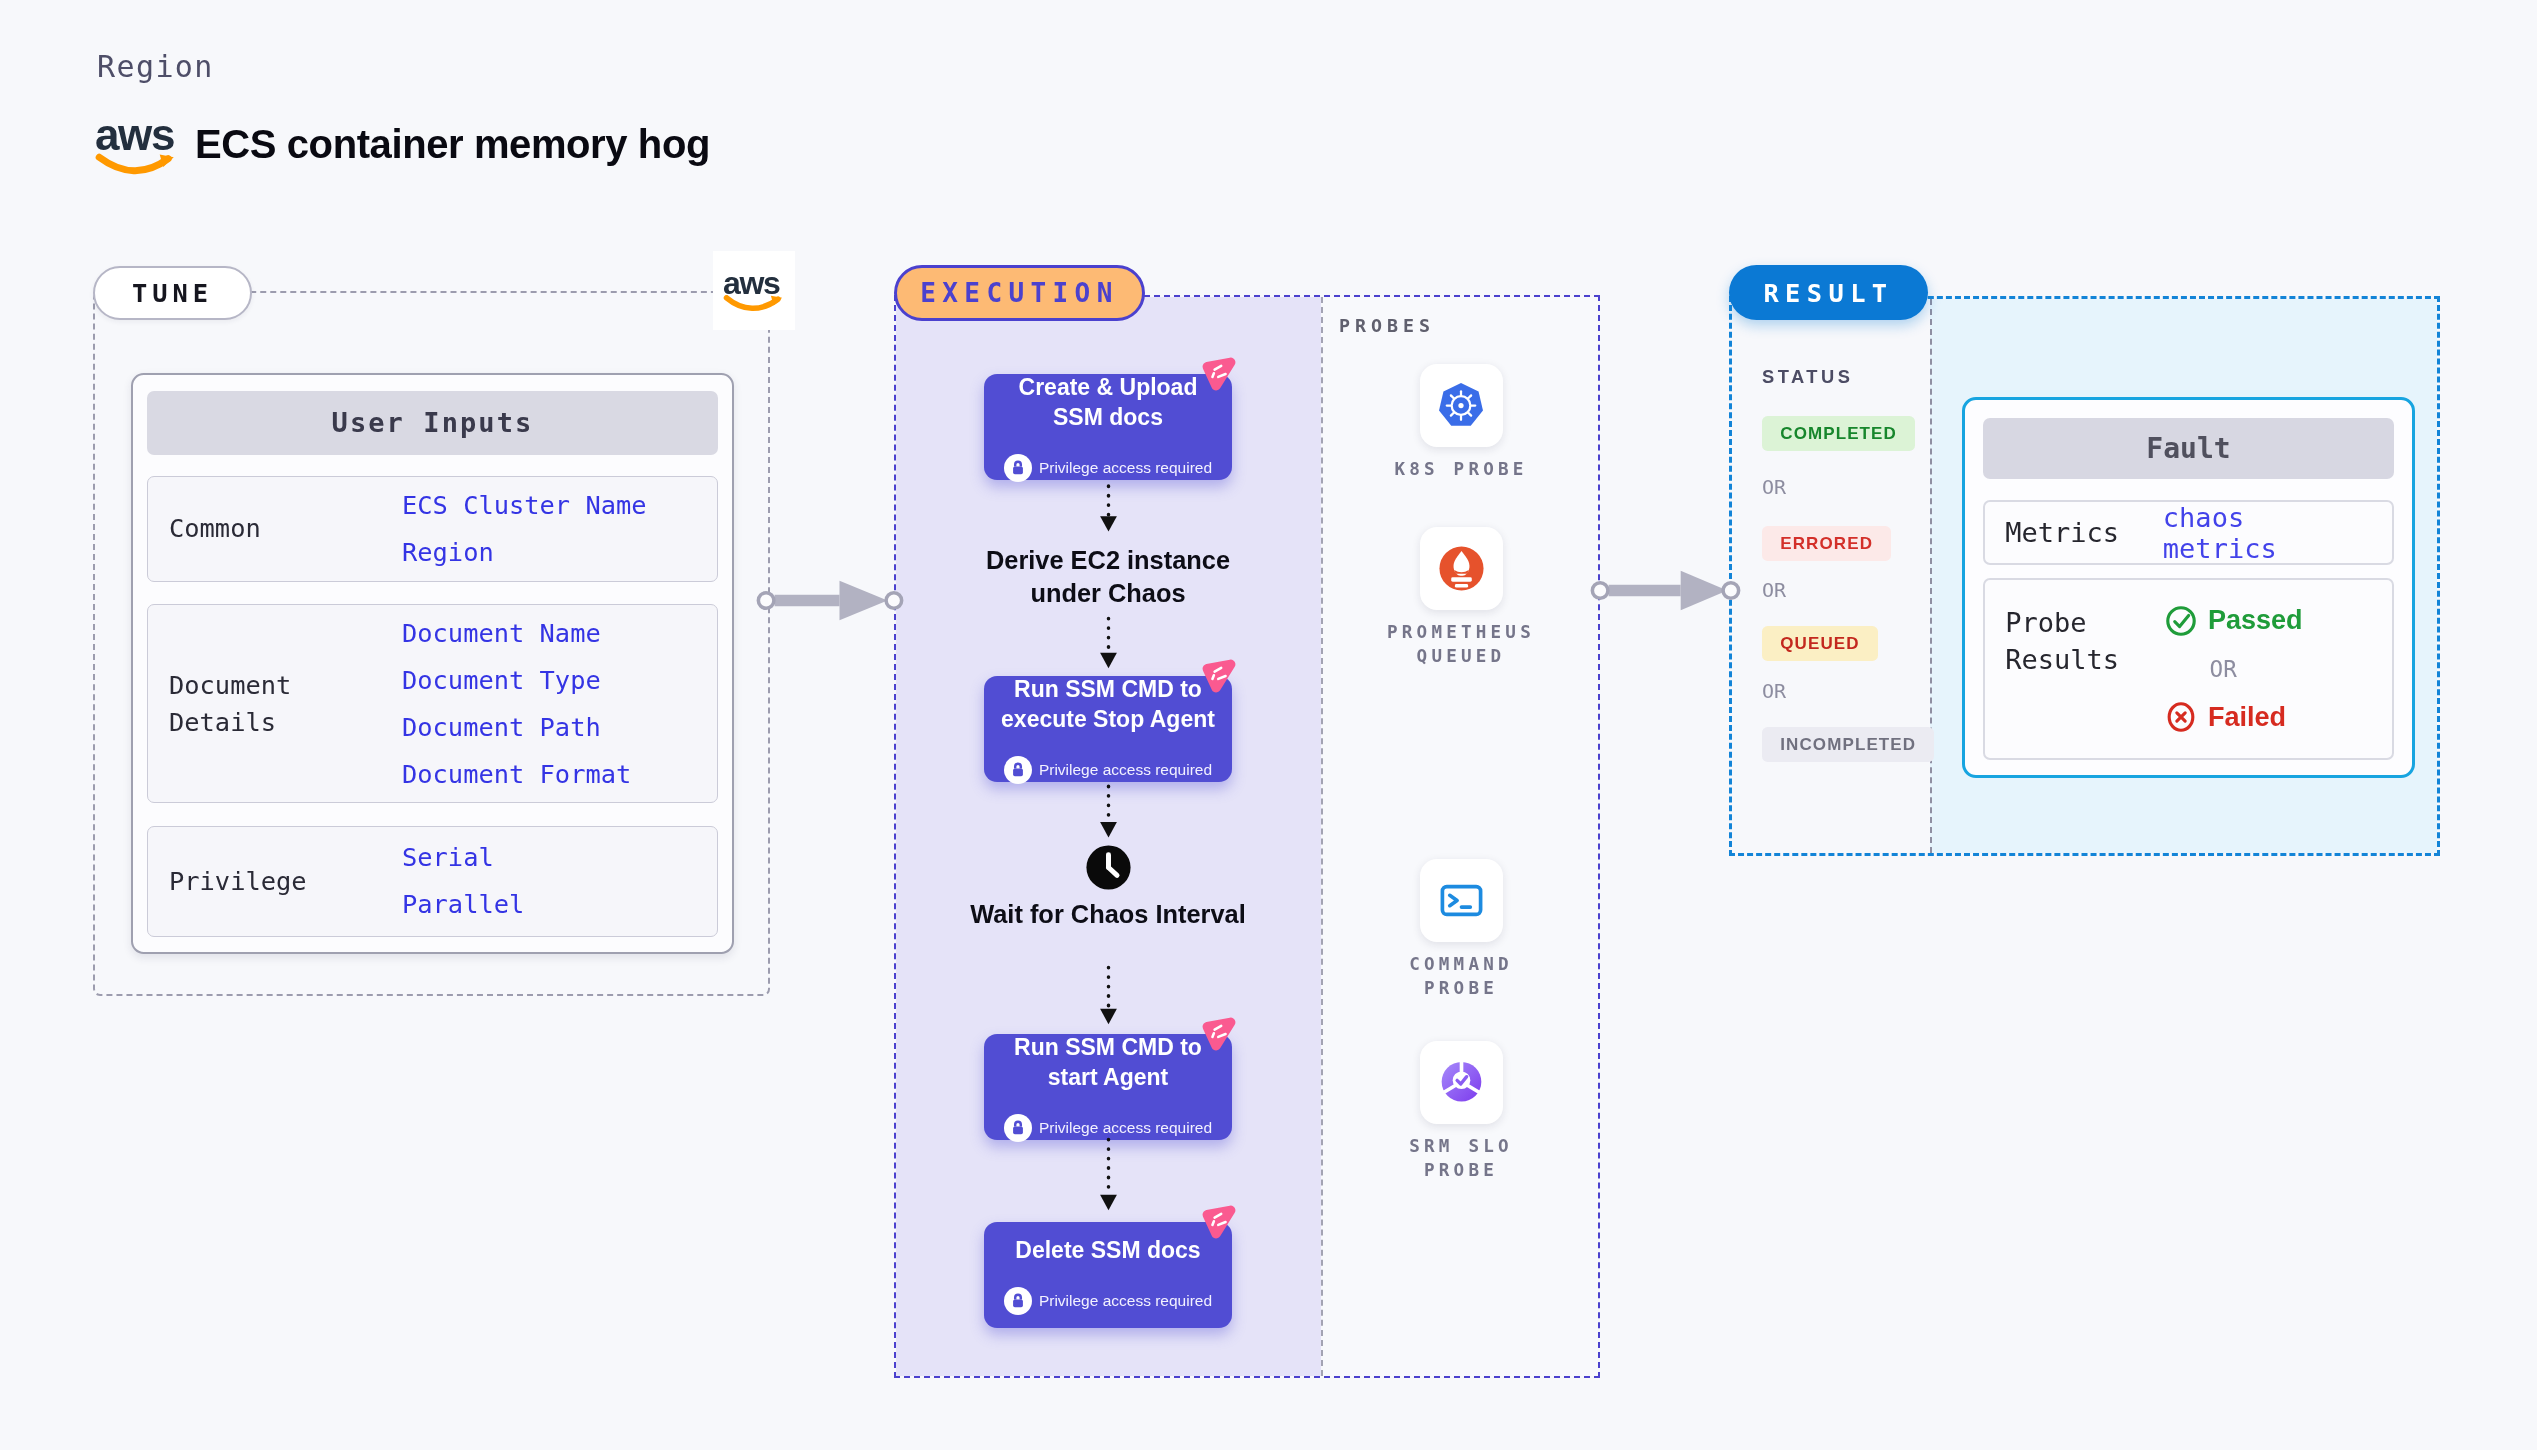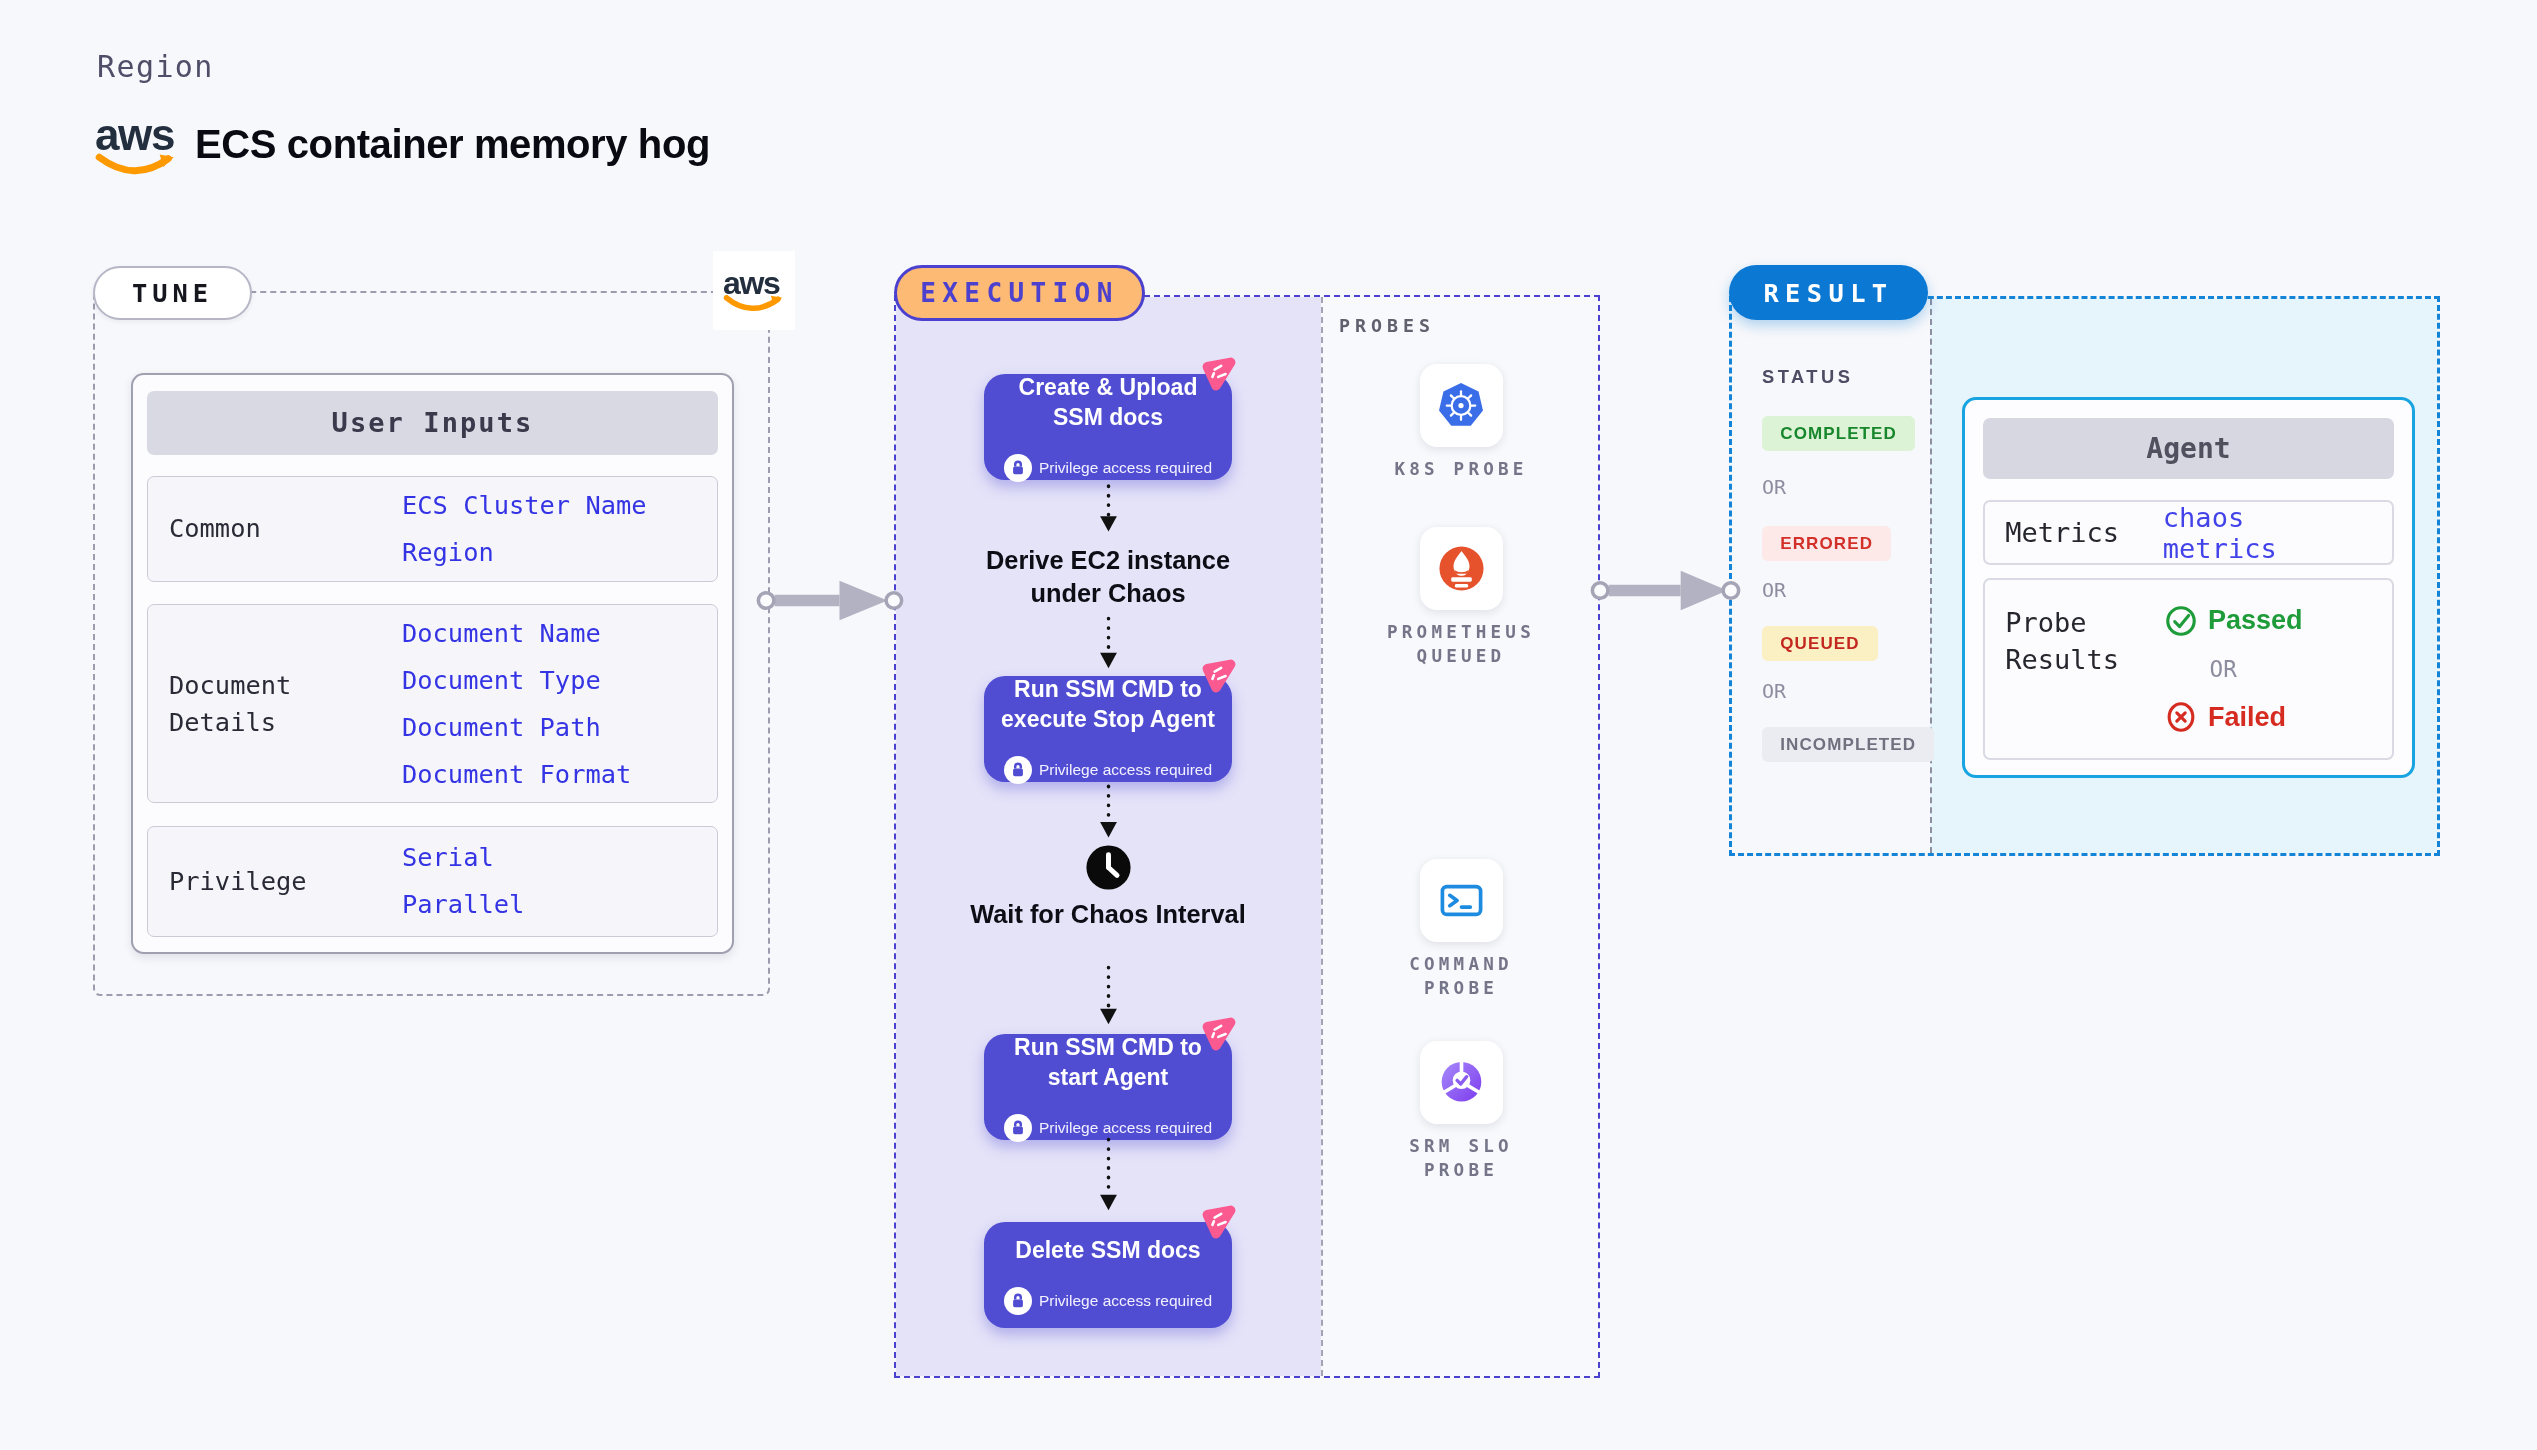--- a/index.html
+++ b/index.html
@@ -50,21 +50,21 @@
 
   
   .exec-box{position:absolute;left:894px;top:295px;width:706px;height:1083px;
             border:2.8px dashed #4b41ce;box-sizing:border-box;z-index:1;}
   .exec-flow-bg{position:absolute;left:0;top:0;bottom:0;width:425px;background:#e5e3f8;}
   .probes-divider{position:absolute;left:425px;top:0;bottom:0;border-left:2.1px dashed #a3a3b3;}
   .probes-area{position:absolute;left:427px;top:0;bottom:0;right:0;background:#f8f9fc;}
   .probes-header{position:absolute;left:443px;top:18.3px;font-family:"DejaVu Sans Mono",monospace;
                  font-weight:bold;font-size:18.3px;color:#60606e;letter-spacing:5px;}
 
-  .step-box{position:absolute;left:88px;width:248px;height:106px;background:#514dd3;border-radius:21px;
+  .step-box{position:absolute;left:88px;width:248px;height:106px;background:#514dd3;border-radius:13px;
             color:#fff;display:flex;flex-direction:column;align-items:center;justify-content:center;
             gap:22px;box-shadow:0 7px 14px rgba(81,77,211,.35);box-sizing:border-box;}
   .step-title{font-size:23px;line-height:30px;font-weight:bold;text-align:center;padding:0 11.3px;}
   .priv-row{display:flex;align-items:center;gap:7px;}
   .priv-text{font-size:15.5px;color:#f2f1ff;}
   .litmus-badge{position:absolute;top:-19px;right:-5.6px;width:38px;height:38px;}
 
   .step-text{position:absolute;left:57px;width:310px;text-align:center;font-weight:bold;
              font-size:25.4px;line-height:33px;color:#0d0d16;}
   .clock-wrap{position:absolute;left:189px;width:47px;height:47px;}
@@ -377,21 +377,21 @@
 
     <div class="badge badge-completed" style="top:117px">COMPLETED</div>
     <div class="or-sep" style="top:176px">OR</div>
     <div class="badge badge-errored" style="top:227px">ERRORED</div>
     <div class="or-sep" style="top:279px">OR</div>
     <div class="badge badge-queued" style="top:327px">QUEUED</div>
     <div class="or-sep" style="top:380px">OR</div>
     <div class="badge badge-incompleted" style="top:428px">INCOMPLETED</div>
 
     <div class="output-card">
-      <div class="output-header">Agent</div>
+      <div class="output-header">Fault</div>
       <div class="metrics-row">
         <span class="row-label">Metrics</span>
         <span class="metrics-value">chaos metrics</span>
       </div>
       <div class="probe-results-row">
         <div class="row-label">Probe Results</div>
         <div class="pr-col">
           <div class="pr-item passed">
             <svg width="32" height="32" viewBox="0 0 46 46">
               <circle cx="23" cy="23" r="19" fill="none" stroke="#1f9c3a" stroke-width="4.5"></circle>

